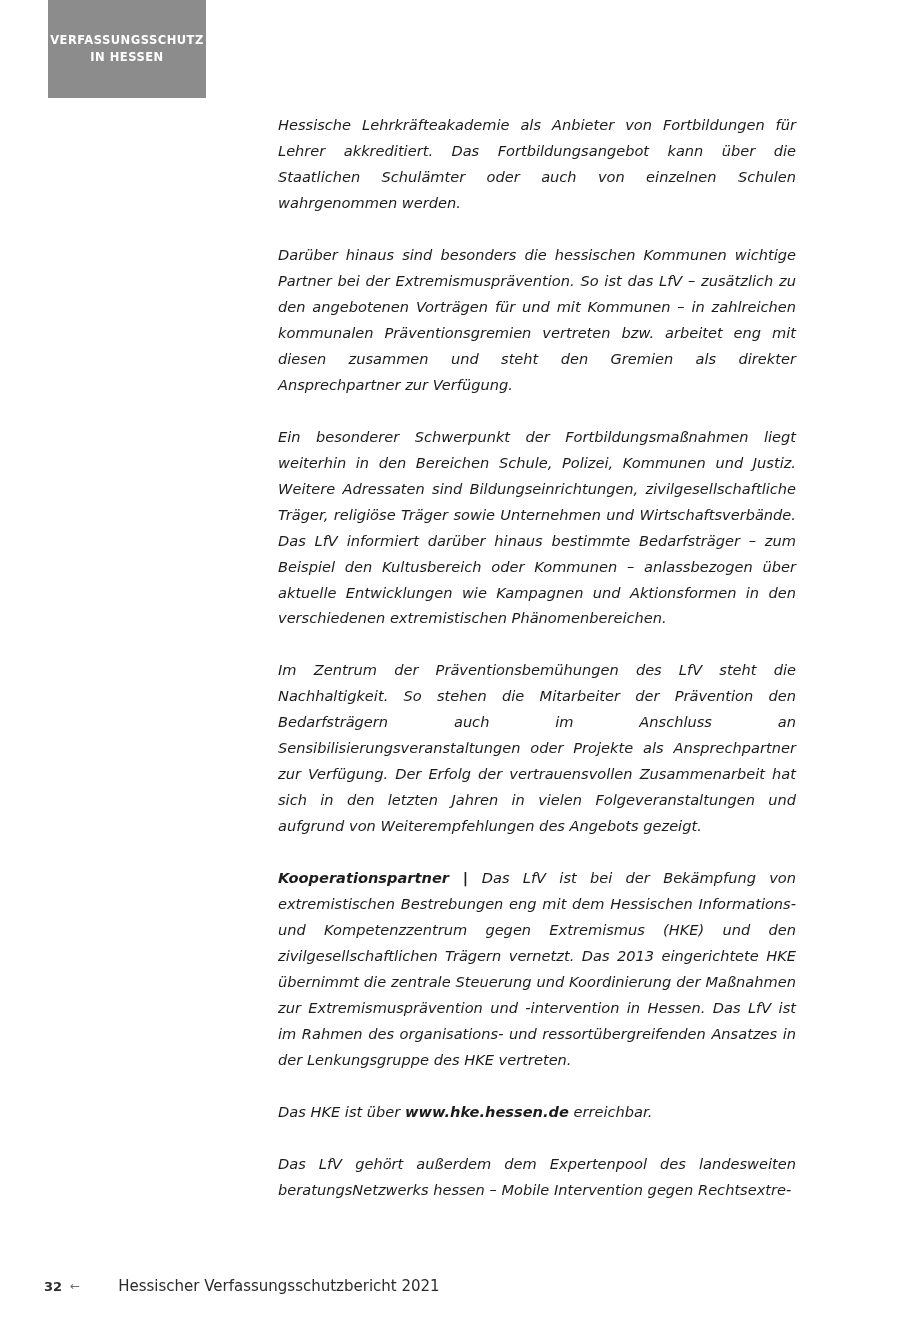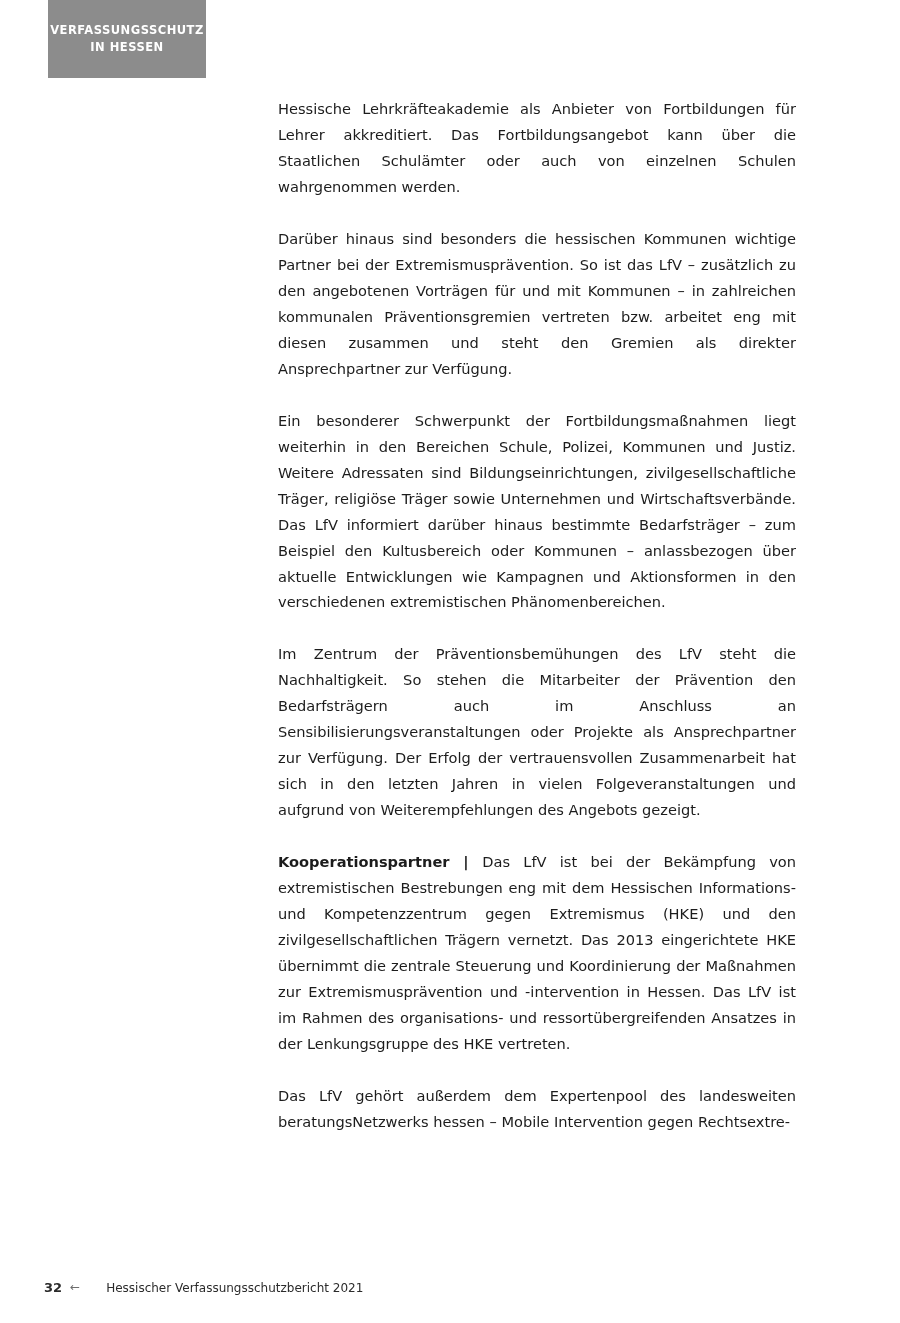--- a/index.html
+++ b/index.html
@@ -15,21 +15,21 @@
     color: #1a1a1a;
     overflow: hidden;
   }
 
   
   .header-tab {
     position: absolute;
     left: 48px;
     top: 0;
     width: 158px;
-    height: 78px;
+    height: 98px;
     background: #8c8c8c;
     color: #ffffff;
     display: flex;
     flex-direction: column;
     align-items: center;
     justify-content: center;
     text-align: center;
     font-size: 11.5px;
     font-weight: bold;
     letter-spacing: 0.5px;
@@ -38,22 +38,23 @@
   .header-tab .l1,
   .header-tab .l2 {
     display: block;
     white-space: nowrap;
   }
 
   
   .content {
     position: absolute;
     left: 278px;
-    top: 96px;
+    top: 112px;
     width: 518px;
+    font-style: italic;
   }
   p.para {
     margin: 0 0 26px 0;
     font-size: 14.6px;
     line-height: 1.78;
     text-align: justify;
     text-justify: inter-word;
     color: #1c1c1c;
     hyphens: manual;
   }
@@ -81,42 +82,43 @@
     font-size: 13px;
     font-weight: bold;
   }
   .footer .arrow {
     font-size: 12px;
     color: #6e6e6e;
     line-height: 1;
     transform: translateY(-1px);
   }
   .footer .doc-title {
-    font-size: 12px;
-    margin-left: 18px;
+    font-size: 15px;
+    margin-left: 30px;
     color: #2b2b2b;
   }
 </style>
 </head>
 <body>
 
 <div class="header-tab">
   <span class="l1">VERFASSUNGSSCHUTZ</span>
   <span class="l2">IN HESSEN</span>
 </div>
 
 <div class="content">
 
   <p class="para">Hessische Lehrkräfteakademie als Anbieter von Fortbildungen für Lehrer akkreditiert. Das Fortbildungsangebot kann über die Staatlichen Schulämter oder auch von einzelnen Schulen wahrgenommen werden.</p>
   <p class="para">Darüber hinaus sind besonders die hessischen Kommunen wichtige Partner bei der Extremismusprävention. So ist das LfV – zusätzlich zu den angebotenen Vorträgen für und mit Kommunen – in zahlreichen kommunalen Präventionsgremien vertreten bzw. arbeitet eng mit diesen zusammen und steht den Gremien als direkter Ansprechpartner zur Verfügung.</p>
   <p class="para">Ein besonderer Schwerpunkt der Fortbildungsmaßnahmen liegt weiterhin in den Bereichen Schule, Polizei, Kommunen und Justiz. Weitere Adressaten sind Bildungseinrichtungen, zivilgesellschaftliche Träger, religiöse Träger sowie Unternehmen und Wirtschaftsverbände. Das LfV informiert darüber hinaus bestimmte Bedarfsträger – zum Beispiel den Kultusbereich oder Kommunen – anlassbezogen über aktuelle Entwicklungen wie Kampagnen und Aktionsformen in den verschiedenen extremistischen Phänomenbereichen.</p>
   <p class="para">Im Zentrum der Präventionsbemühungen des LfV steht die Nachhaltigkeit. So stehen die Mitarbeiter der Prävention den Bedarfsträgern auch im Anschluss an Sensibilisierungsveranstaltungen oder Projekte als Ansprechpartner zur Verfügung. Der Erfolg der vertrauensvollen Zusammenarbeit hat sich in den letzten Jahren in vielen Folgeveranstaltungen und aufgrund von Weiterempfehlungen des Angebots gezeigt.</p>
 
   <p class="para"><span class="lead">Kooperationspartner | </span><span>Das LfV ist bei der Bekämpfung von extremistischen Bestrebungen eng mit dem Hessischen Informations- und Kompetenzzentrum gegen Extremismus (HKE) und den zivilgesellschaftlichen Trägern vernetzt. Das 2013 eingerichtete HKE übernimmt die zentrale Steuerung und Koordinierung der Maßnahmen zur Extremismusprävention und -intervention in Hessen. Das LfV ist im Rahmen des organisations- und ressortübergreifenden Ansatzes in der Lenkungsgruppe des HKE vertreten.</span></p>
 
+  <p class="para"><span>Das HKE ist über </span><span class="strong-link">www.hke.hessen.de</span><span> erreichbar.</span></p>
 
   <p class="para">Das LfV gehört außerdem dem Expertenpool des landesweiten beratungsNetzwerks hessen – Mobile Intervention gegen Rechtsextre-</p>
 </div>
 
 <div class="footer">
   <span class="pagenum">32</span>
   <span class="arrow">←</span>
   <span class="doc-title">Hessischer Verfassungsschutzbericht 2021</span>
 </div>
 

